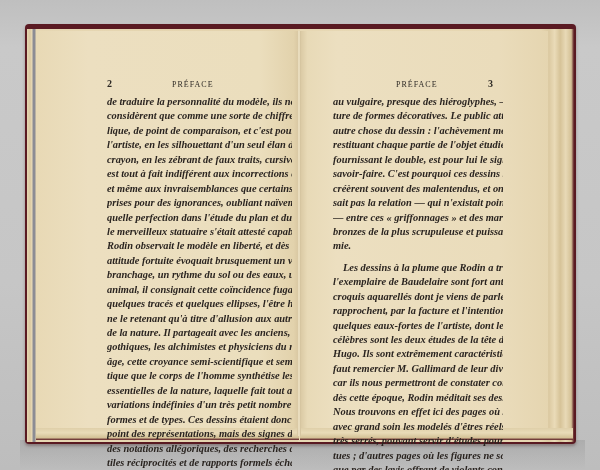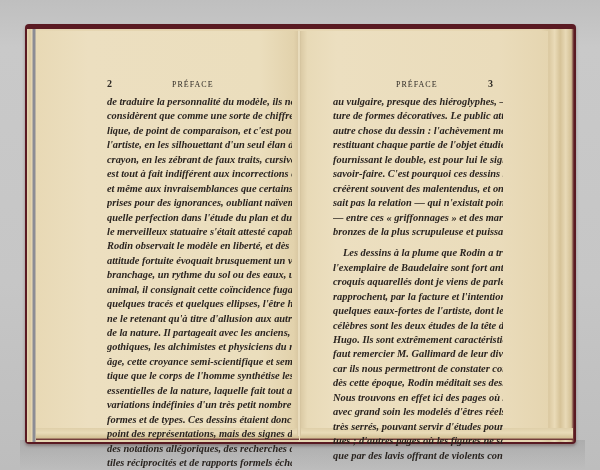--- a/index.html
+++ b/index.html
@@ -123,20 +123,21 @@
   <span class="line">au vulgaire, presque des hiéroglyphes, — une écri-</span>
   <span class="line">ture de formes décoratives. Le public attend tout</span>
   <span class="line">autre chose du dessin : l'achèvement méthodique,</span>
   <span class="line">restituant chaque partie de l'objet étudié et en</span>
   <span class="line">fournissant le double, est pour lui le signe du</span>
   <span class="line">savoir-faire. C'est pourquoi ces dessins schématiques</span>
   <span class="line">créèrent souvent des malentendus, et on ne saisis-</span>
   <span class="line">sait pas la relation — qui n'existait point en effet</span>
   <span class="line">— entre ces « griffonnages » et des marbres ou des</span>
   <span class="line">bronzes de la plus scrupuleuse et puissante anato-</span>
+  <span class="line last">mie.</span>
   <span class="line blank"></span>
   <span class="line indent">Les dessins à la plume que Rodin a tracés sur</span>
   <span class="line">l'exemplaire de Baudelaire sont fort antérieurs aux</span>
   <span class="line">croquis aquarellés dont je viens de parler. Ils se</span>
   <span class="line">rapprochent, par la facture et l'intention, des</span>
   <span class="line">quelques eaux-fortes de l'artiste, dont les plus</span>
   <span class="line">célèbres sont les deux études de la tête de Victor</span>
   <span class="line">Hugo. Ils sont extrêmement caractéristiques et il</span>
   <span class="line">faut remercier M. Gallimard de leur divulgation,</span>
   <span class="line">car ils nous permettront de constater comment,</span>

